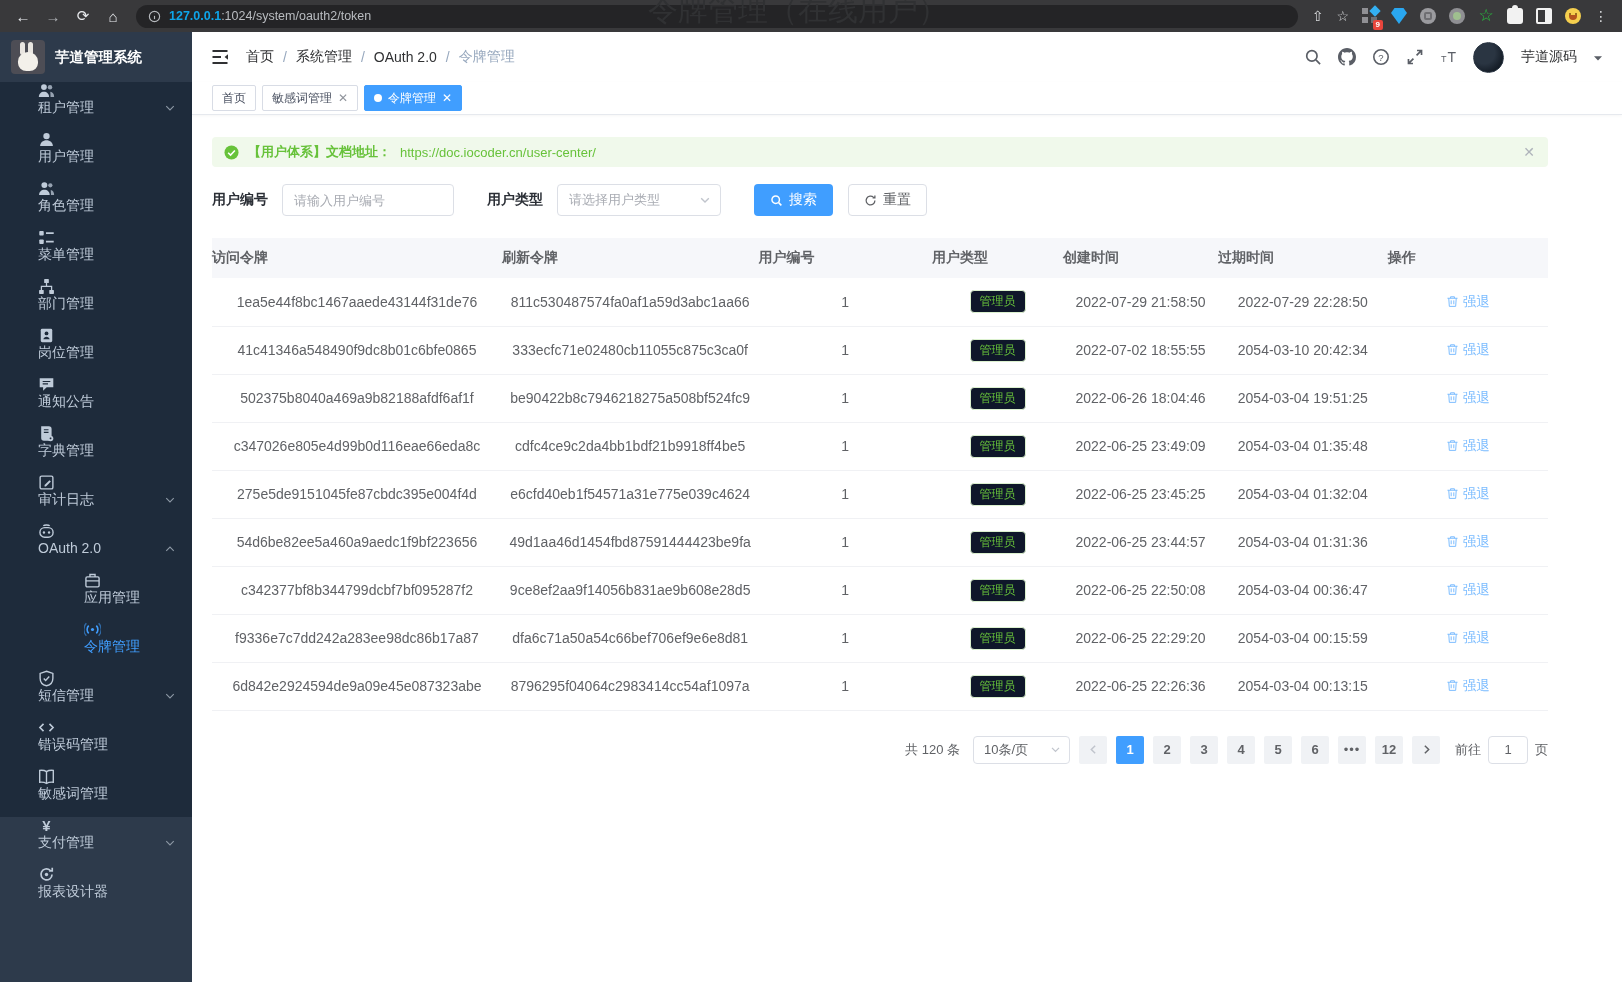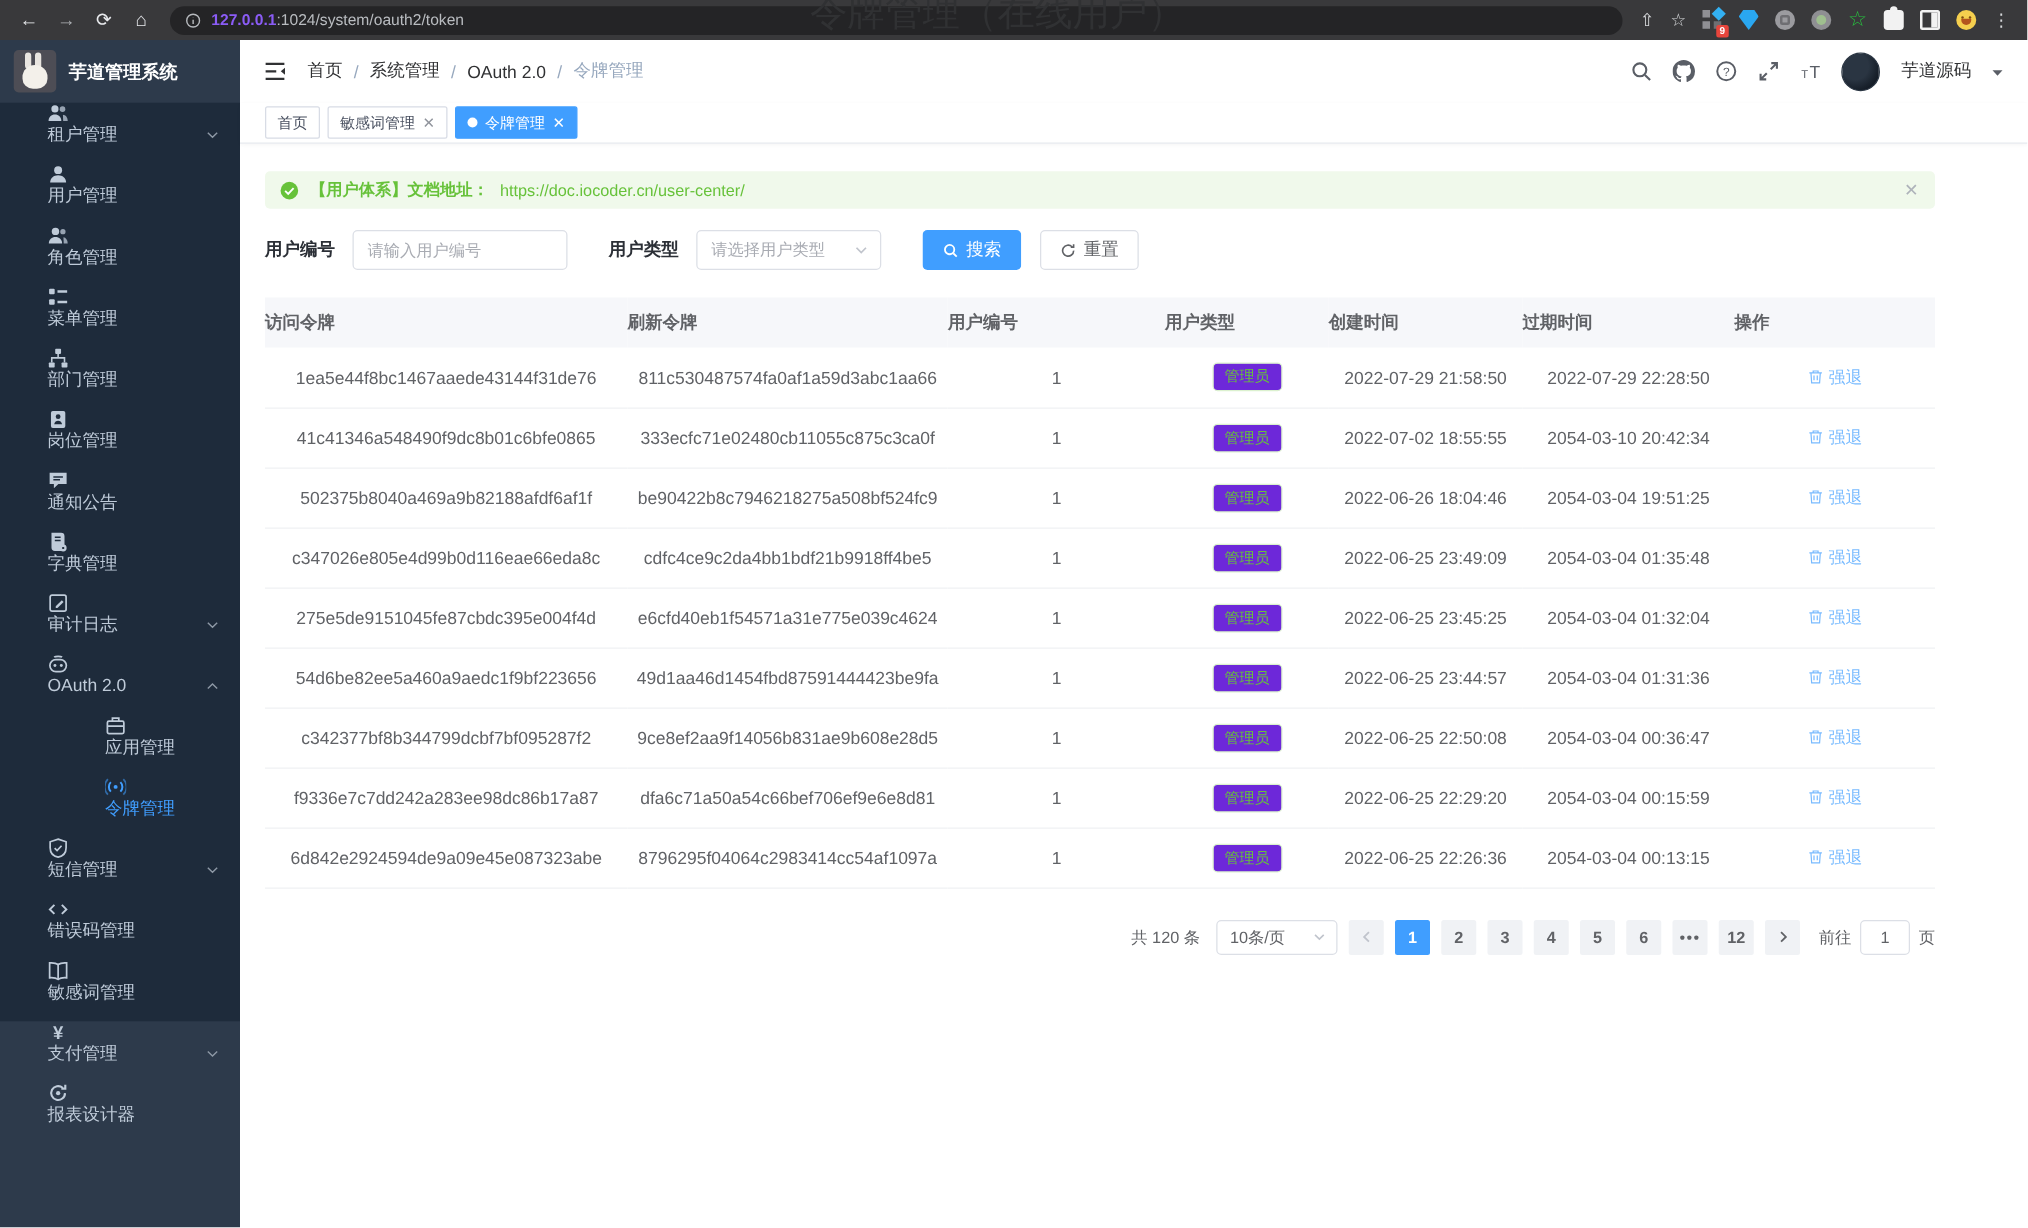--- a/index.html
+++ b/index.html
@@ -9,21 +9,21 @@
   
   .chrome { height:32px; background:#39393b; display:flex; align-items:center; padding:0 10px; gap:4px; }
   .chrome .navbtn { width:26px; height:26px; display:flex; align-items:center; justify-content:center;
                     color:#e8eaed; font-size:15px; border-radius:50%; cursor:pointer; flex:none; }
   .chrome .navbtn.dim { color:#aeb1b5; }
   .url-pill { flex:1; height:23px; margin:0 10px 0 6px; background:#242426; border-radius:12px;
               display:flex; align-items:center; padding:0 12px; gap:8px; min-width:0; cursor:text; }
   .url-pill .info { color:#b6b9bd; font-size:11px; display:flex; }
   .url-pill .info svg { width:13px; height:13px; }
   .url-text { font-size:12.5px; white-space:nowrap; }
-  .url-text .host { color:#8b5cf6; }
+  .url-text .host { color:#0ea5e9; }
   .url-text .rest { color:#b9bcc0; }
   .chrome-right { display:flex; align-items:center; gap:13px; padding-right:4px; }
   .chrome-right .g { color:#d7d9db; font-size:14px; cursor:pointer; }
   .ext { position:relative; width:16px; height:16px; display:inline-block; cursor:pointer; }
   .ext-tiles { background:
       linear-gradient(#909094,#909094) 0 0/6px 6px no-repeat,
       linear-gradient(#909094,#909094) 0 9px/6px 6px no-repeat,
       linear-gradient(#6f6f73,#6f6f73) 9px 9px/6px 6px no-repeat; }
   .ext-tiles .dia { position:absolute; right:-1px; top:-1px; width:8px; height:8px; background:#33b0f2; transform:rotate(45deg); }
   .ext-tiles .badge { position:absolute; right:-5px; bottom:-6px; background:#e8453c; color:#fff; font-size:8px;
@@ -104,35 +104,35 @@
   .alert-label { color:#67c23a; font-weight:700; }
   .alert-link { color:#67c23a; text-decoration:none; font-weight:400; }
   .alert .x { position:absolute; right:13px; color:#aeb3ba; font-size:14px; cursor:pointer; }
 
   .filters { display:flex; align-items:center; margin:17px 0 22px; }
   .f-label { font-weight:700; color:#2b2f36; margin-right:14px; }
   .f-input { width:172px; height:32px; border:1px solid #dcdfe6; border-radius:4px; padding:0 11px;
       font-size:13px; color:#606266; outline:none; font-family:inherit; }
   .f-input::placeholder { color:#a8abb2; }
   .f-group { display:flex; align-items:center; margin-right:33px; }
-  .f-select { width:148px; height:32px; border:1px solid #dcdfe6; border-radius:4px; padding:0 9px 0 11px;
+  .f-select { width:164px; height:32px; border:1px solid #dcdfe6; border-radius:4px; padding:0 9px 0 11px;
       display:flex; align-items:center; justify-content:space-between; color:#a8abb2; font-size:13px; cursor:pointer; }
   .f-select .sc { width:12px; height:12px; color:#c0c4cc; }
   .f-select svg { width:12px; height:12px; display:block; }
   .btn { height:32px; border-radius:4px; display:inline-flex; align-items:center; gap:6px; padding:0 15px;
       font-size:14px; cursor:pointer; border:1px solid transparent; }
   .btn svg { width:13px; height:13px; }
   .btn-primary { background:#409eff; color:#fff; margin-right:15px; }
   .btn-plain { background:#fff; border-color:#dcdfe6; color:#606266; }
 
   table { width:100%; border-collapse:collapse; table-layout:fixed; }
   thead th { background:#f6f7fa; height:40px; font-size:14px; font-weight:700; color:#606266; text-align:left; }
   tbody td { height:48px; border-bottom:1px solid #f0f1f4; font-size:14px; color:#606266; text-align:center;
       white-space:nowrap; overflow:hidden; }
-  .tag-admin { display:inline-block; padding:2px 9px; font-size:12px; color:#67c23a; background:#6d28d9;
+  .tag-admin { display:inline-block; padding:2px 9px; font-size:12px; color:#67c23a; background:#0f172a;
       border:1px solid #dcf1cf; border-radius:4px; }
   .act { color:#79bbff; display:inline-flex; align-items:center; gap:4px; cursor:pointer; font-size:13.5px; }
   .act svg { width:13px; height:13px; }
 
   .pagination { display:flex; align-items:center; justify-content:flex-end; gap:9px; margin-top:25px;
       font-size:13px; color:#606266; }
   .pg-total { margin-right:4px; }
   .pg-size { width:97px; height:28px; border:1px solid #dcdfe6; border-radius:4px; display:flex; align-items:center;
       justify-content:space-between; padding:0 8px 0 10px; cursor:pointer; color:#606266; }
   .pg-size .sc, .pg-size svg { width:11px; height:11px; color:#c0c4cc; display:block; }

